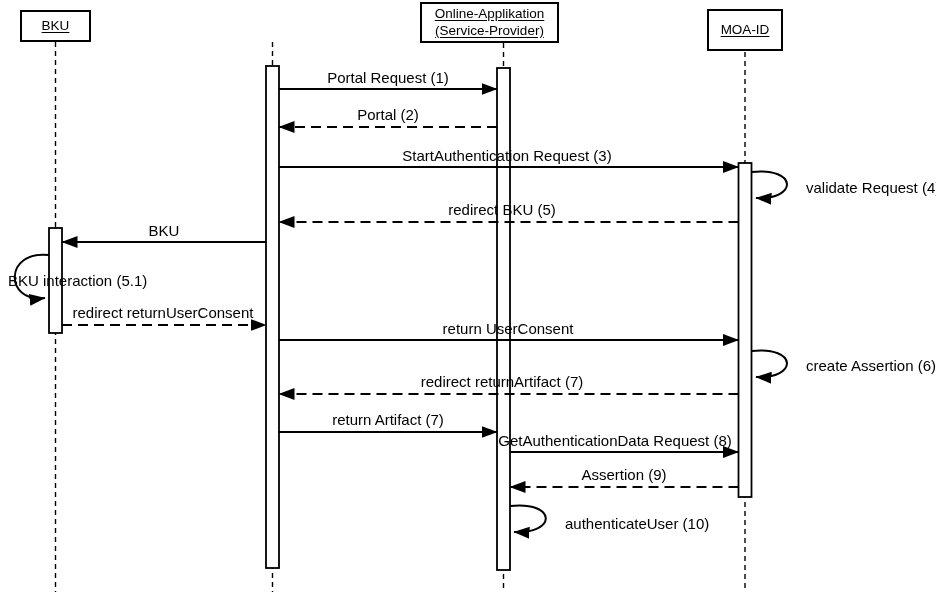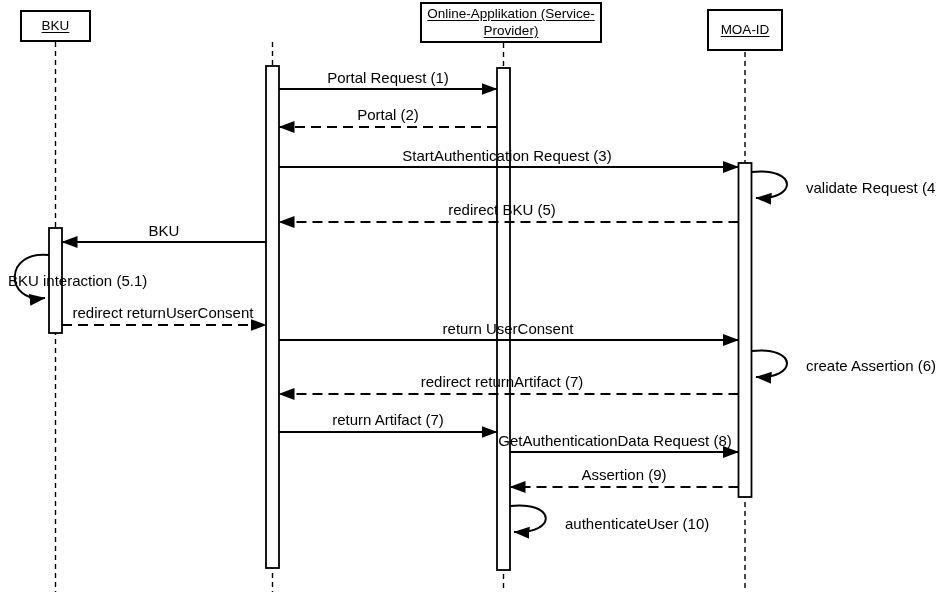--- a/index.html
+++ b/index.html
@@ -72,20 +72,20 @@
     <text class="msg-label" x="502" y="387" text-anchor="middle">redirect returnArtifact (7)</text>
     <text class="msg-label" x="388" y="425" text-anchor="middle">return Artifact (7)</text>
     <text class="msg-label" x="615" y="446" text-anchor="middle">GetAuthenticationData Request (8)</text>
     <text class="msg-label" x="624" y="480" text-anchor="middle">Assertion (9)</text>
     <text class="msg-label" x="565" y="529" text-anchor="start">authenticateUser (10)</text>
   </svg>
 
   <div class="participant" style="left:20px;top:10px;width:71px;height:32px;">
     <span>BKU</span>
   </div>
-  <div class="participant" style="left:420px;top:2px;width:182px;height:41px;justify-content:center;">
+  <div class="participant" style="left:420px;top:2px;width:139px;height:41px;justify-content:center;">
     <span>Online-Applikation (Service-Provider)</span>
   </div>
   <div class="participant" style="left:707px;top:9px;width:76px;height:42px;">
     <span>MOA-ID</span>
   </div>
 
 </div>
 
 </body></html>

